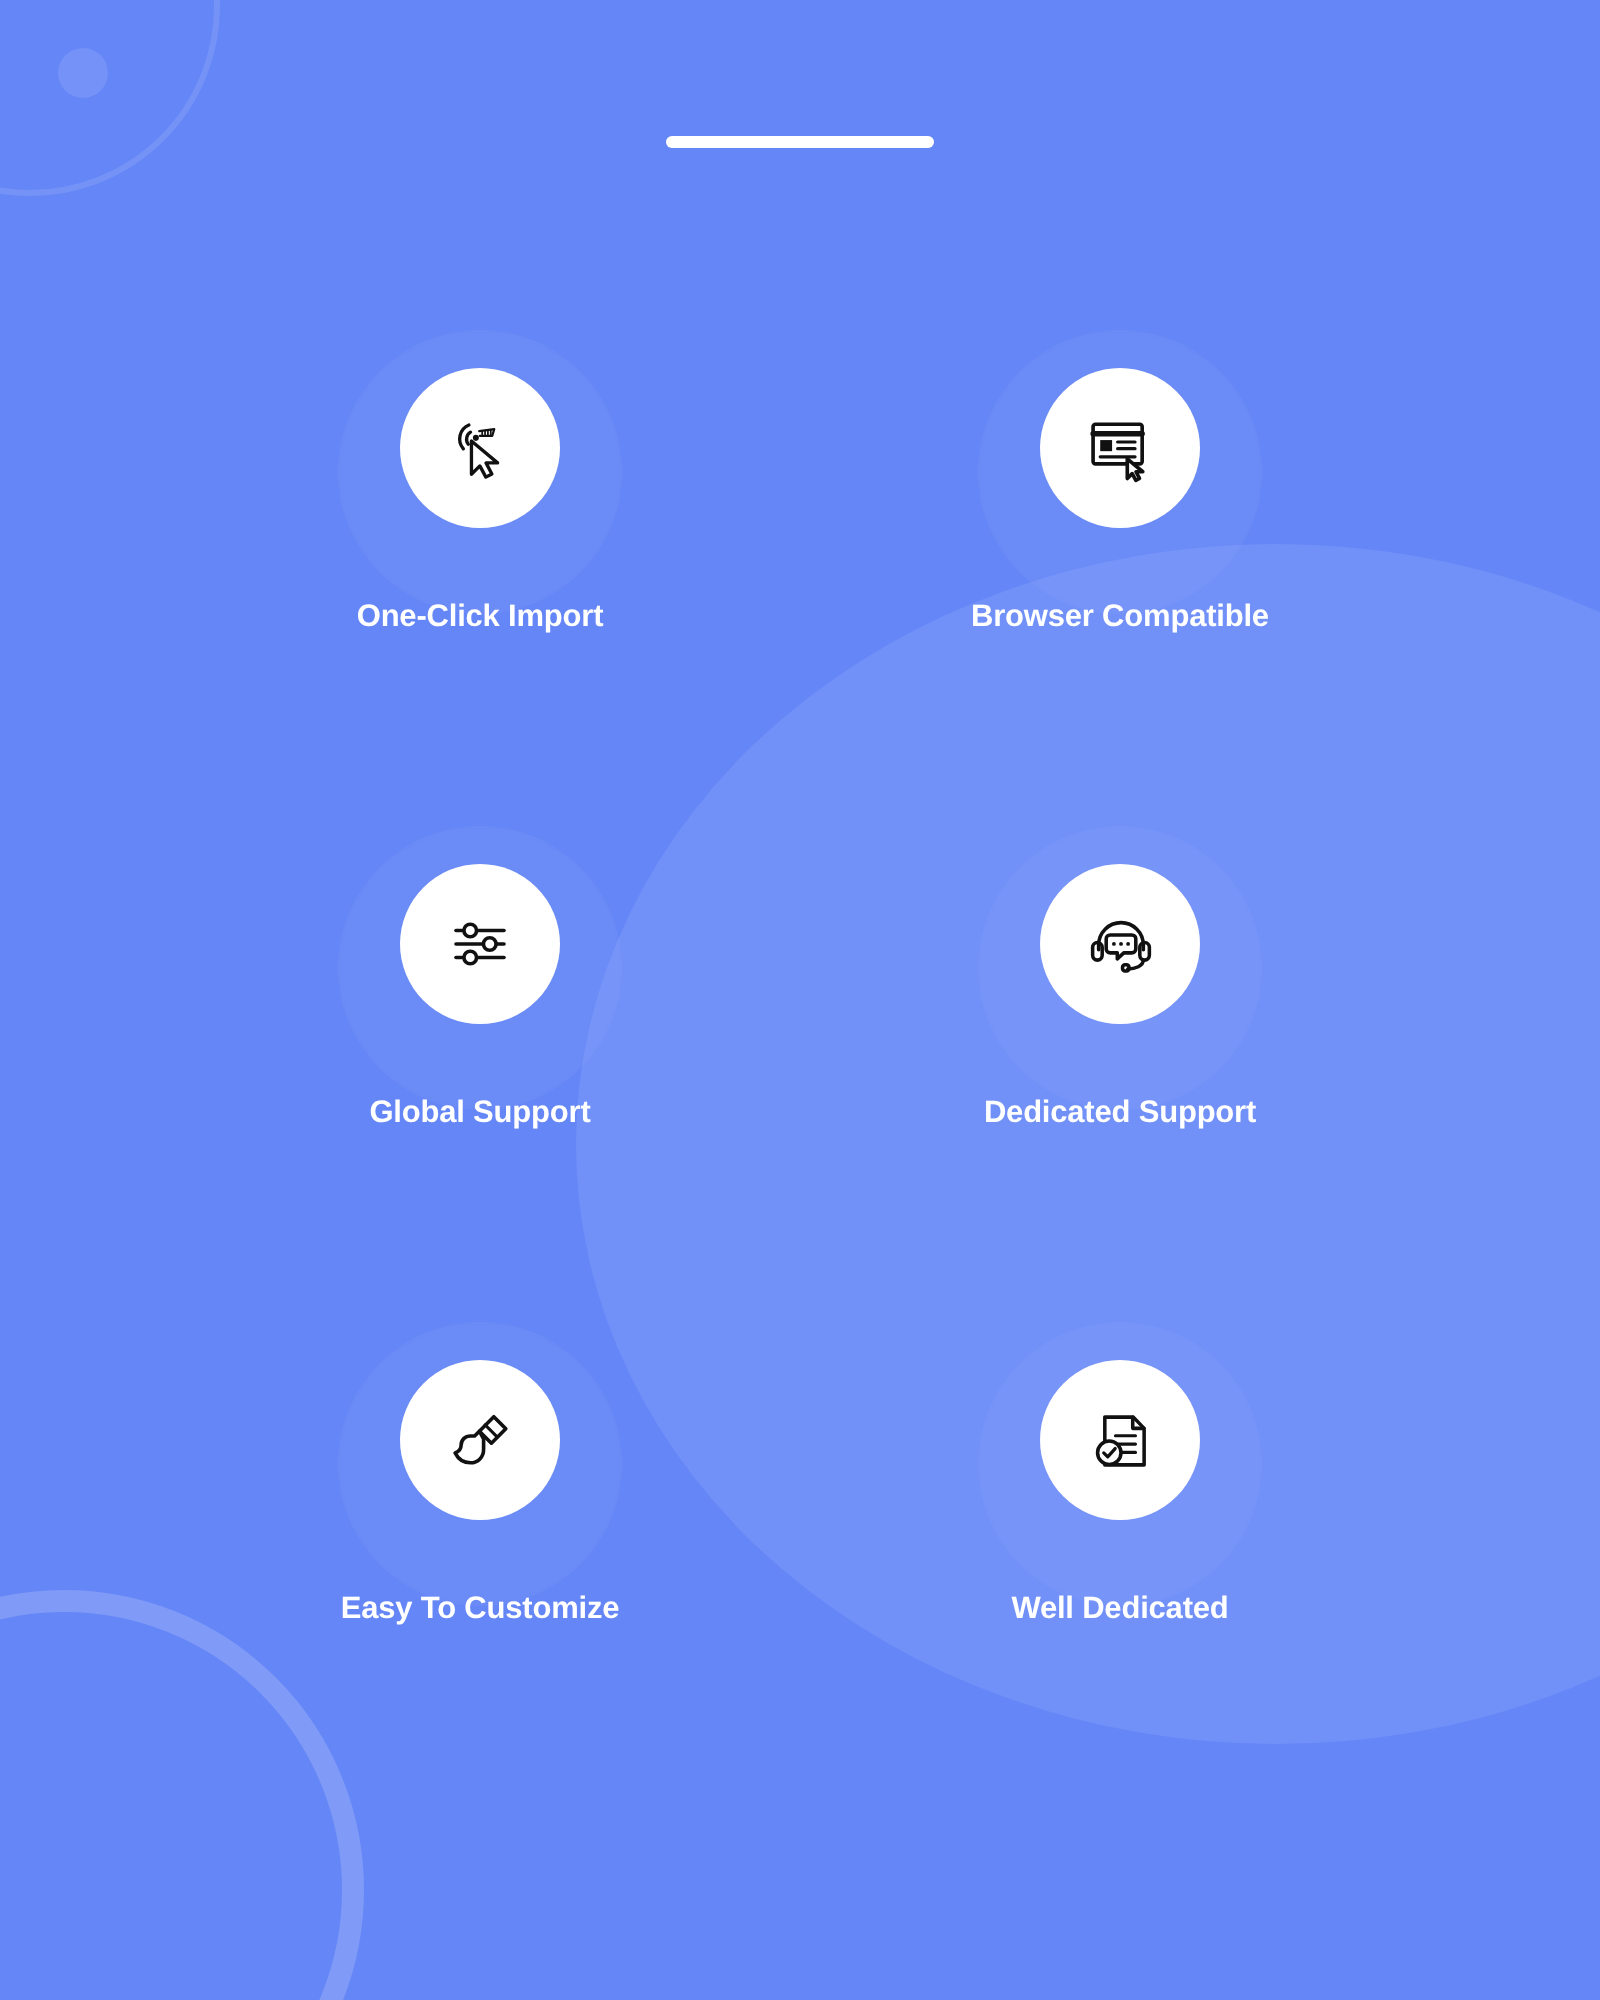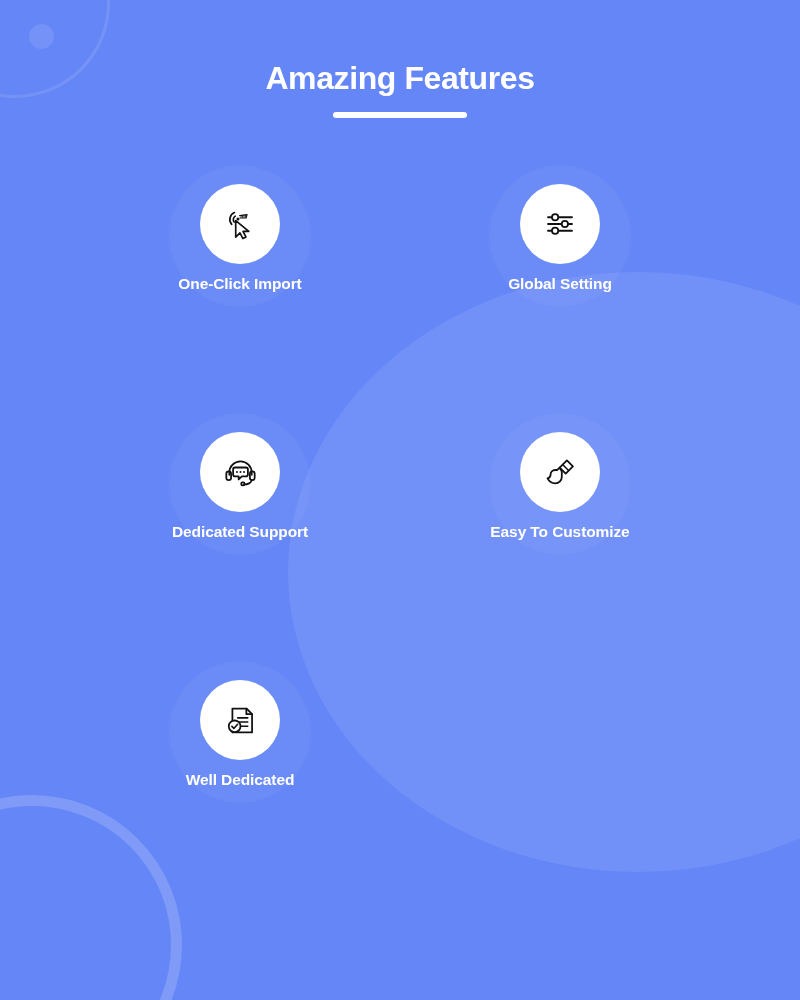--- a/index.html
+++ b/index.html
@@ -138,42 +138,41 @@
     align-items: center;
     justify-content: center;
     z-index: 2;
   }
 
   .icon-circle svg {
     display: block;
   }
 
   .feature-label {
-    margin-top: 11px;
+    margin-top: 36px;
     font-size: 15.5px;
     font-weight: bold;
     color: #ffffff;
     letter-spacing: -0.1px;
     white-space: nowrap;
     z-index: 2;
     position: relative;
   }
 </style>
 </head>
 <body>
 
 <div class="bg-layer">
   <div class="bg-blob"></div>
   <div class="bg-ring-tl"></div>
   <div class="bg-dot-tl"></div>
   <div class="bg-ring-bl"></div>
 </div>
 
 <div class="header">
-  <div class="page-title">Amazing Features</div>
   <div class="title-underline"></div>
 </div>
 
 <div class="features-grid">
 
   <div class="feature-item">
     <div class="icon-halo"></div>
     <div class="icon-circle">
       <span>
         <svg width="38" height="38" viewBox="0 0 48 48" fill="none" stroke="#111" stroke-width="2.1" stroke-linecap="round" stroke-linejoin="round">
@@ -182,39 +181,55 @@
           <circle cx="21.4" cy="17.6" r="1.9" fill="#111" stroke="none"></circle>
           <path d="M18.6 19.6 L18.6 40.6 L23.9 35.3 L27.7 42.4 L31.5 40.4 L27.8 33.4 L35.1 33.4 Z" fill="#fff"></path>
           <path d="M23.5 13.4 L33 12.1 L31.7 16.4 L23.9 16.4" fill="none" stroke-width="1.4"></path>
           <path d="M25.4 13.3 l0 2.2 M27.2 13.1 l0 2.4 M29 12.9 l0 2.6 M30.8 12.7 l0 2.8" stroke-width="1.1"></path>
         </svg>
       </span>
     </div>
     <div class="feature-label">One-Click Import</div>
   </div>
 
+  <div class="feature-item">
+    <div class="icon-halo"></div>
+    <div class="icon-circle">
+      <span>
+        <svg width="38" height="38" viewBox="0 0 48 48" fill="none" stroke="#111" stroke-width="2.3" stroke-linecap="round" stroke-linejoin="round">
+          <rect x="7" y="9" width="31" height="25" rx="1.5"></rect>
+          <path d="M7 15 H38" stroke-width="3.4"></path>
+          <rect x="11.5" y="19" width="7.5" height="7" fill="#111" stroke="none"></rect>
+          <path d="M22.5 20.2 H33.5 M22.5 24.4 H33.5" stroke-width="2"></path>
+          <path d="M11.5 29.6 H33.5" stroke-width="2"></path>
+          <path d="M28.6 30.9 L28.6 43.3 L31.7 40.2 L34 44.4 L36.3 43.2 L34.1 39 L38.4 39 Z" fill="#fff"></path>
+        </svg>
+      </span>
+    </div>
+    <div class="feature-label">Browser Compatible</div>
+  </div>
 
   <div class="feature-item">
     <div class="icon-halo"></div>
     <div class="icon-circle">
       <span>
         <svg width="36" height="36" viewBox="0 0 48 48" fill="none" stroke="#111" stroke-width="2.4" stroke-linecap="round">
           <path d="M8 15 H13"></path>
             <path d="M22 15 H40"></path>
           <circle cx="17.5" cy="15" r="4.2" fill="#fff"></circle>
           <path d="M8 24 H26"></path>
             <path d="M35 24 H40"></path>
           <circle cx="30.5" cy="24" r="4.2" fill="#fff"></circle>
           <path d="M8 33 H13"></path>
             <path d="M22 33 H40"></path>
           <circle cx="17.5" cy="33" r="4.2" fill="#fff"></circle>
         </svg>
       </span>
     </div>
-    <div class="feature-label">Global Setting</div>
+    <div class="feature-label">Global Support</div>
   </div>
 
   <div class="feature-item">
     <div class="icon-halo"></div>
     <div class="icon-circle">
       <span>
         <svg width="37" height="37" viewBox="0 0 48 48" fill="none" stroke="#111" stroke-width="2.3" stroke-linecap="round" stroke-linejoin="round">
           <path d="M9.5 27 V24 C9.5 16 15.9 9.5 24 9.5 C32.1 9.5 38.5 16 38.5 24 V27"></path>
           <rect x="5.6" y="22.4" width="6.2" height="11.4" rx="3.1"></rect>
           <rect x="36.2" y="22.4" width="6.2" height="11.4" rx="3.1"></rect>

